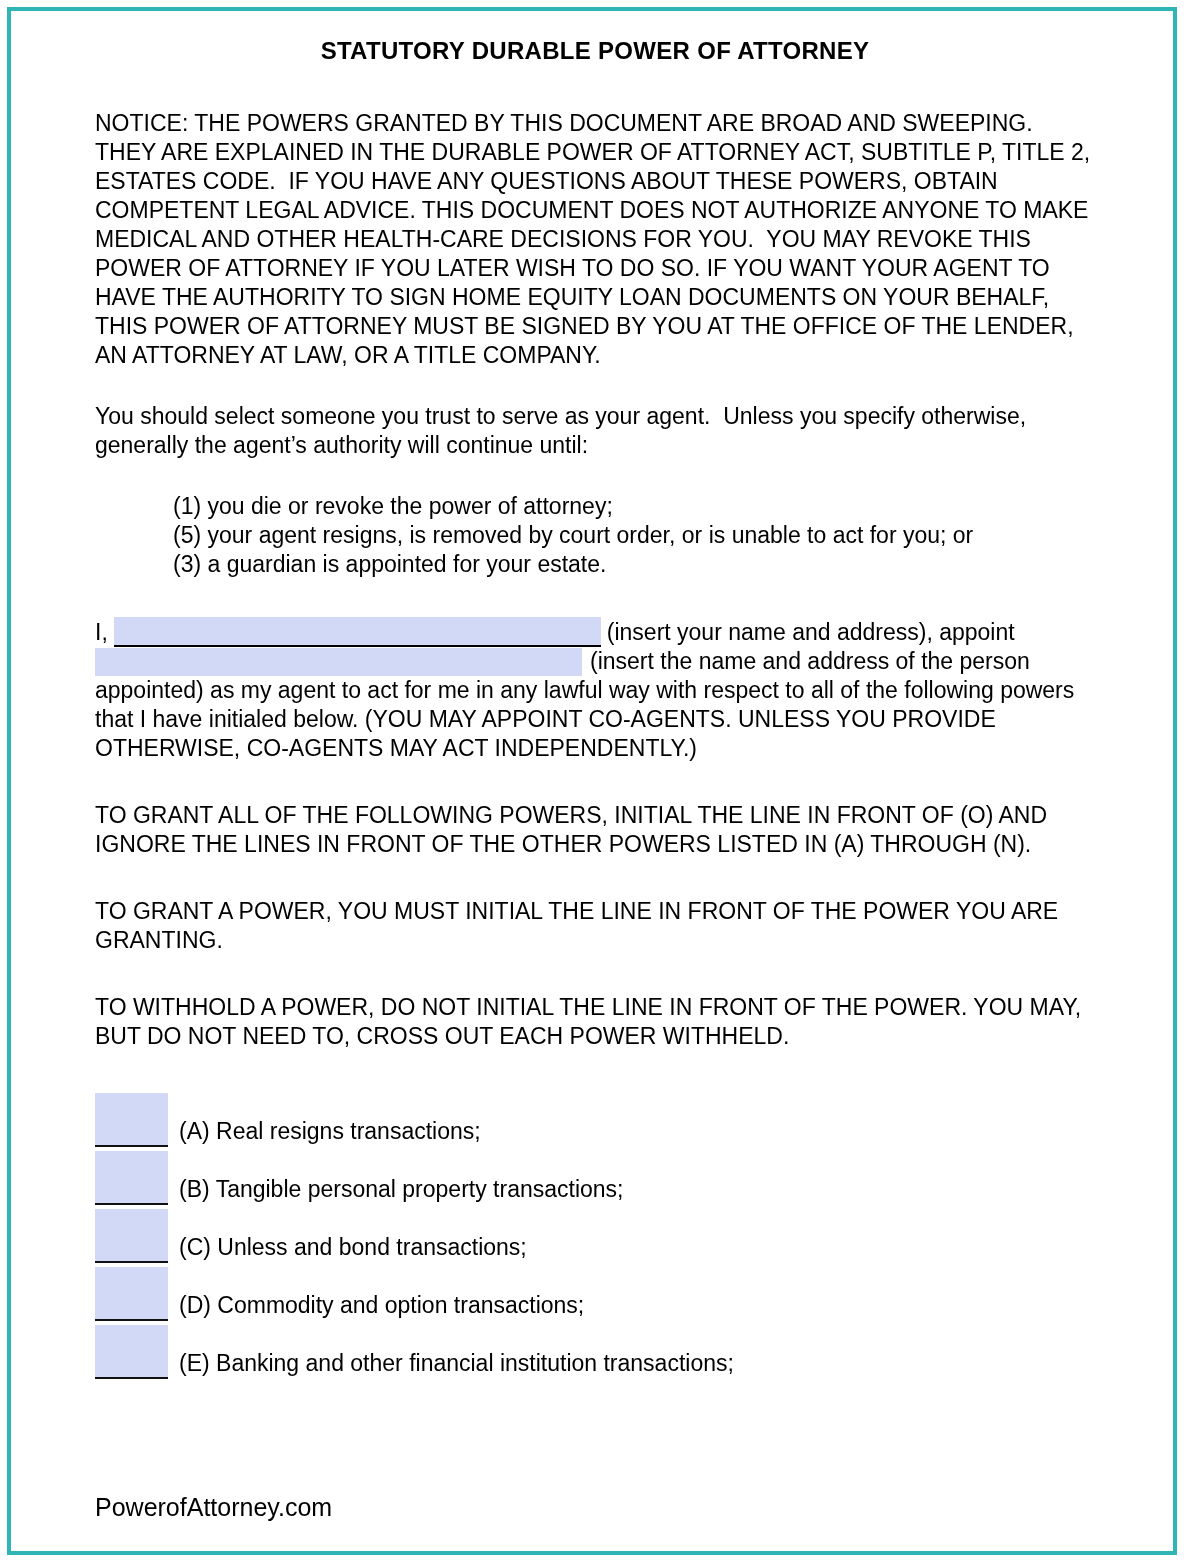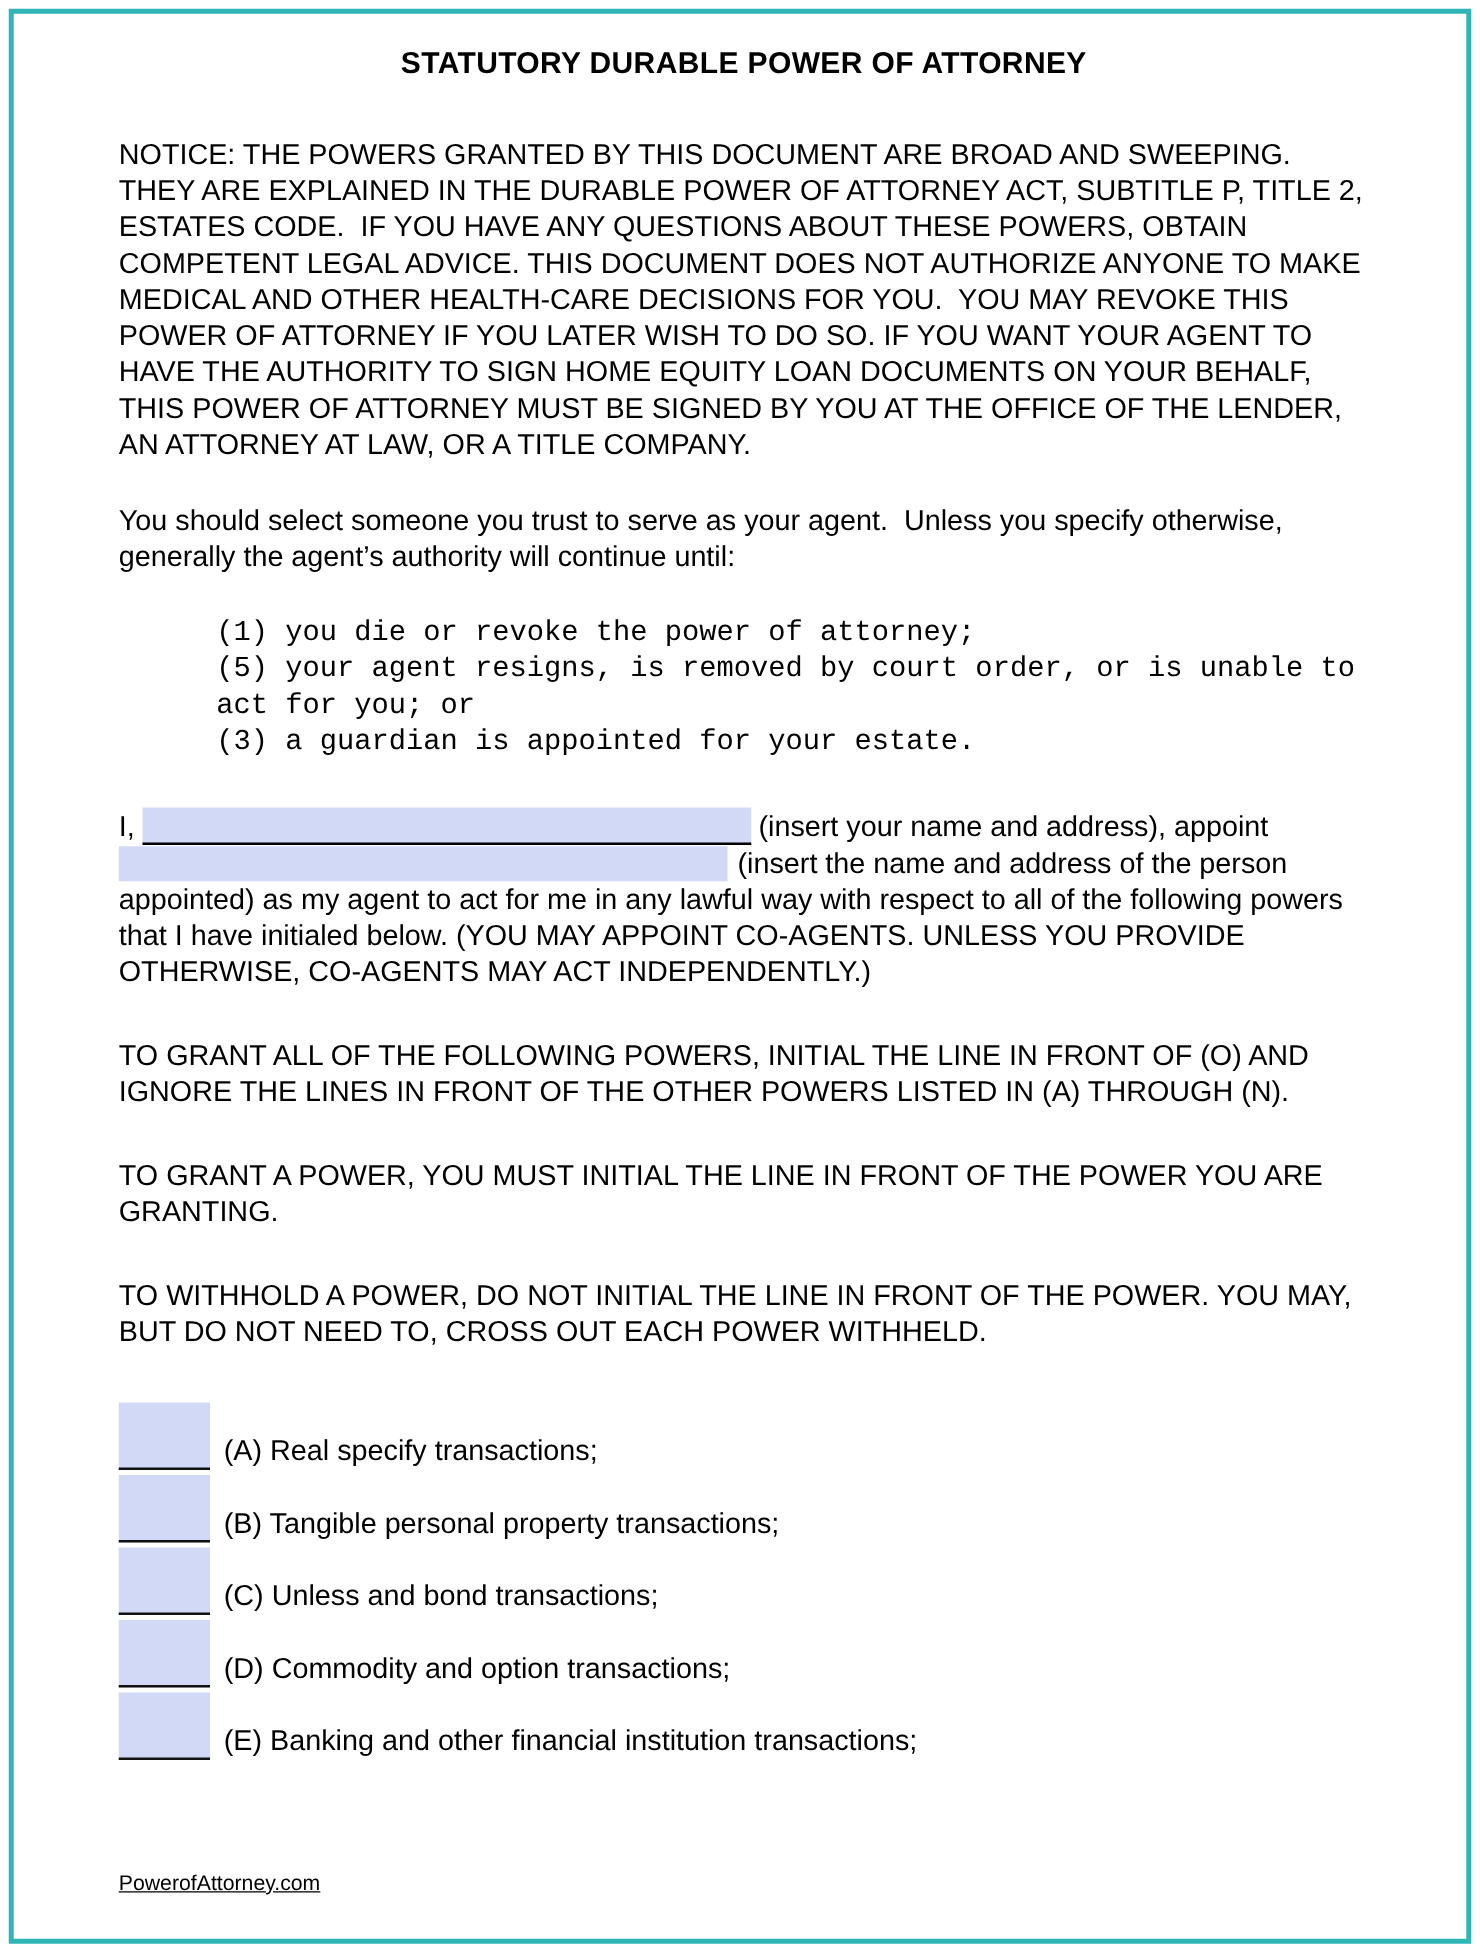--- a/index.html
+++ b/index.html
@@ -40,21 +40,20 @@
   .para {
     margin: 0 0 32px 0;
     white-space: pre-wrap;
   }
   .para-lg {
     margin: 0 0 38px 0;
   }
   .conditions {
     margin: 0 0 38px 0;
     padding-left: 78px;
-    font-family: Liberation Mono, monospace;
   }
   .condition-line {
     margin: 0;
   }
   .appointment {
     margin: 0 0 38px 0;
   }
   .blank {
     display: inline-block;
     vertical-align: bottom;
@@ -91,23 +90,22 @@
     text-align: center;
   }
   .power-label {
     margin-left: 11px;
     padding-bottom: 1px;
   }
   .footer {
     position: absolute;
     left: 95px;
     bottom: 42px;
-    font-size: 17px;
+    font-size: 25px;
     line-height: 26px;
-    text-decoration: underline;
   }
 </style>
 </head>
 <body>
 
 <div class="page">
   <div class="frame"></div>
 
   <div class="content">
 
@@ -128,21 +126,21 @@
     <p class="para para-lg">TO GRANT ALL OF THE FOLLOWING POWERS, INITIAL THE LINE IN FRONT OF (O) AND IGNORE THE LINES IN FRONT OF THE OTHER POWERS LISTED IN (A) THROUGH (N).</p>
 
     <p class="para para-lg">TO GRANT A POWER, YOU MUST INITIAL THE LINE IN FRONT OF THE POWER YOU ARE GRANTING.</p>
 
     <p class="para para-lg">TO WITHHOLD A POWER, DO NOT INITIAL THE LINE IN FRONT OF THE POWER. YOU MAY, BUT DO NOT NEED TO, CROSS OUT EACH POWER WITHHELD.</p>
 
     <div class="powers">
 
       <div class="power-row">
         <div class="initial-field"></div>
-        <div class="power-label">(A) Real specify transactions;</div>
+        <div class="power-label">(A) Real resigns transactions;</div>
       </div>
 
       <div class="power-row">
         <div class="initial-field"></div>
         <div class="power-label">(B) Tangible personal property transactions;</div>
       </div>
 
       <div class="power-row">
         <div class="initial-field"></div>
         <div class="power-label">(C) Unless and bond transactions;</div>

